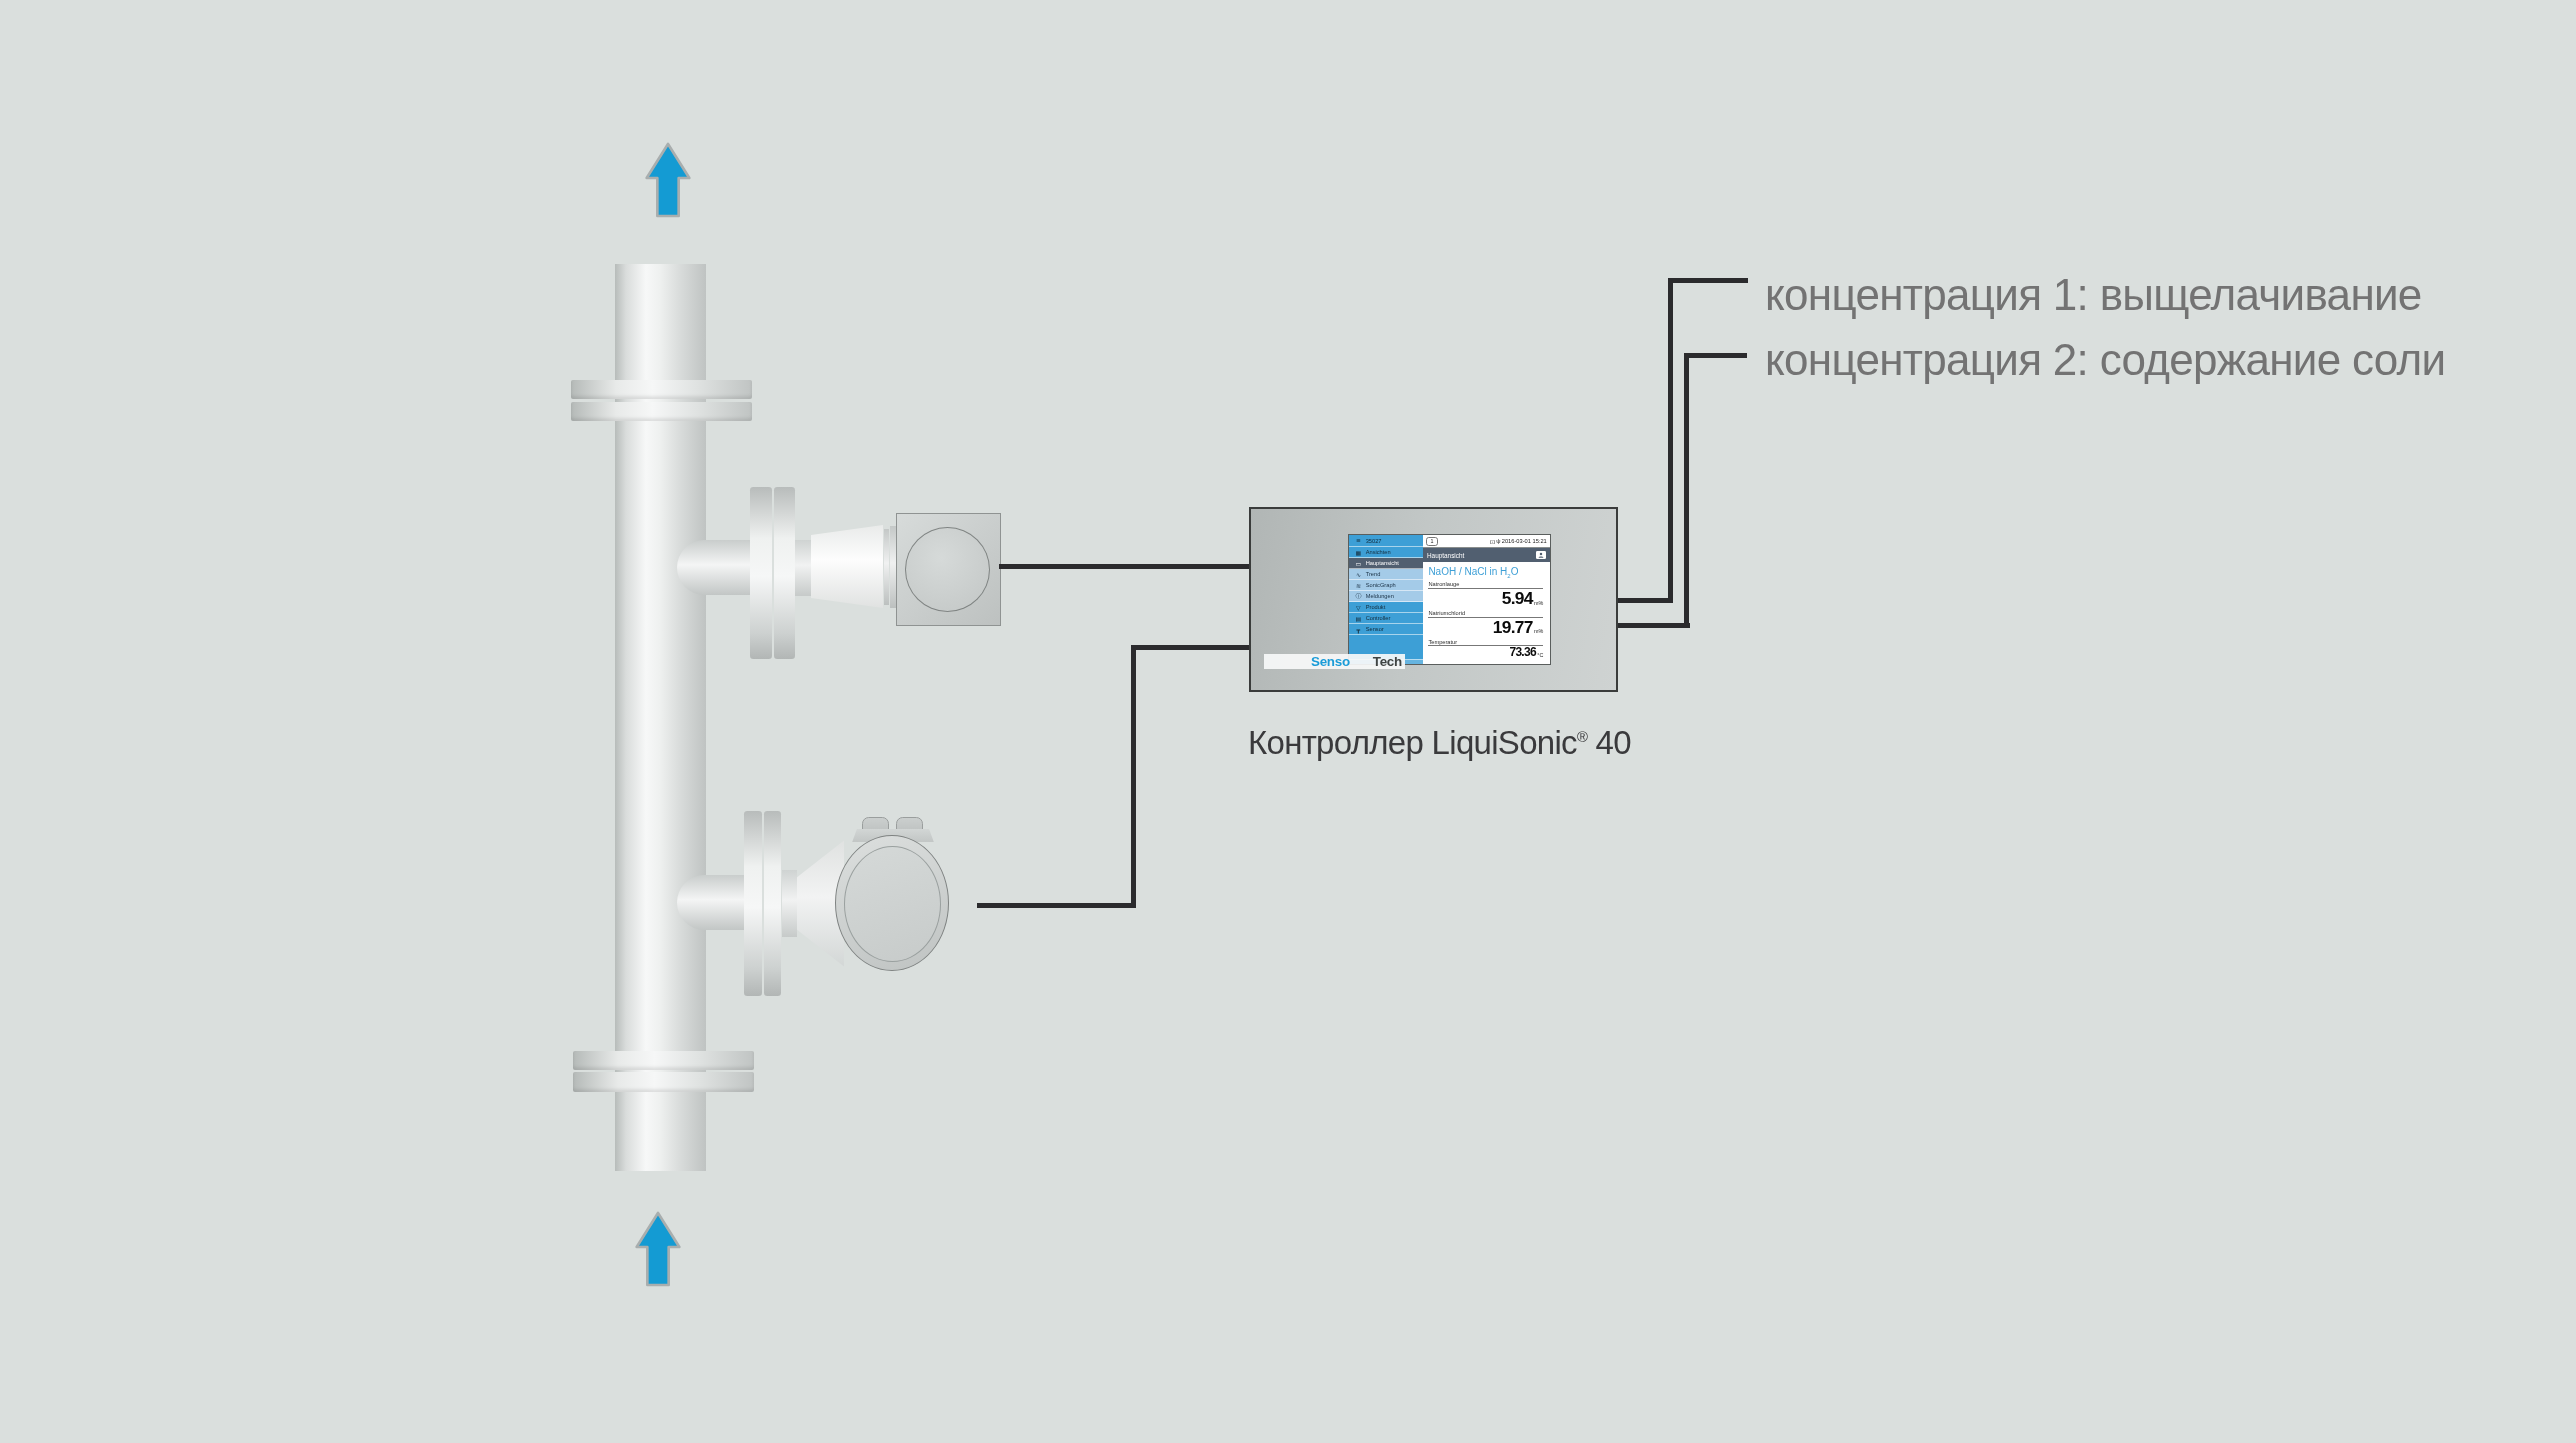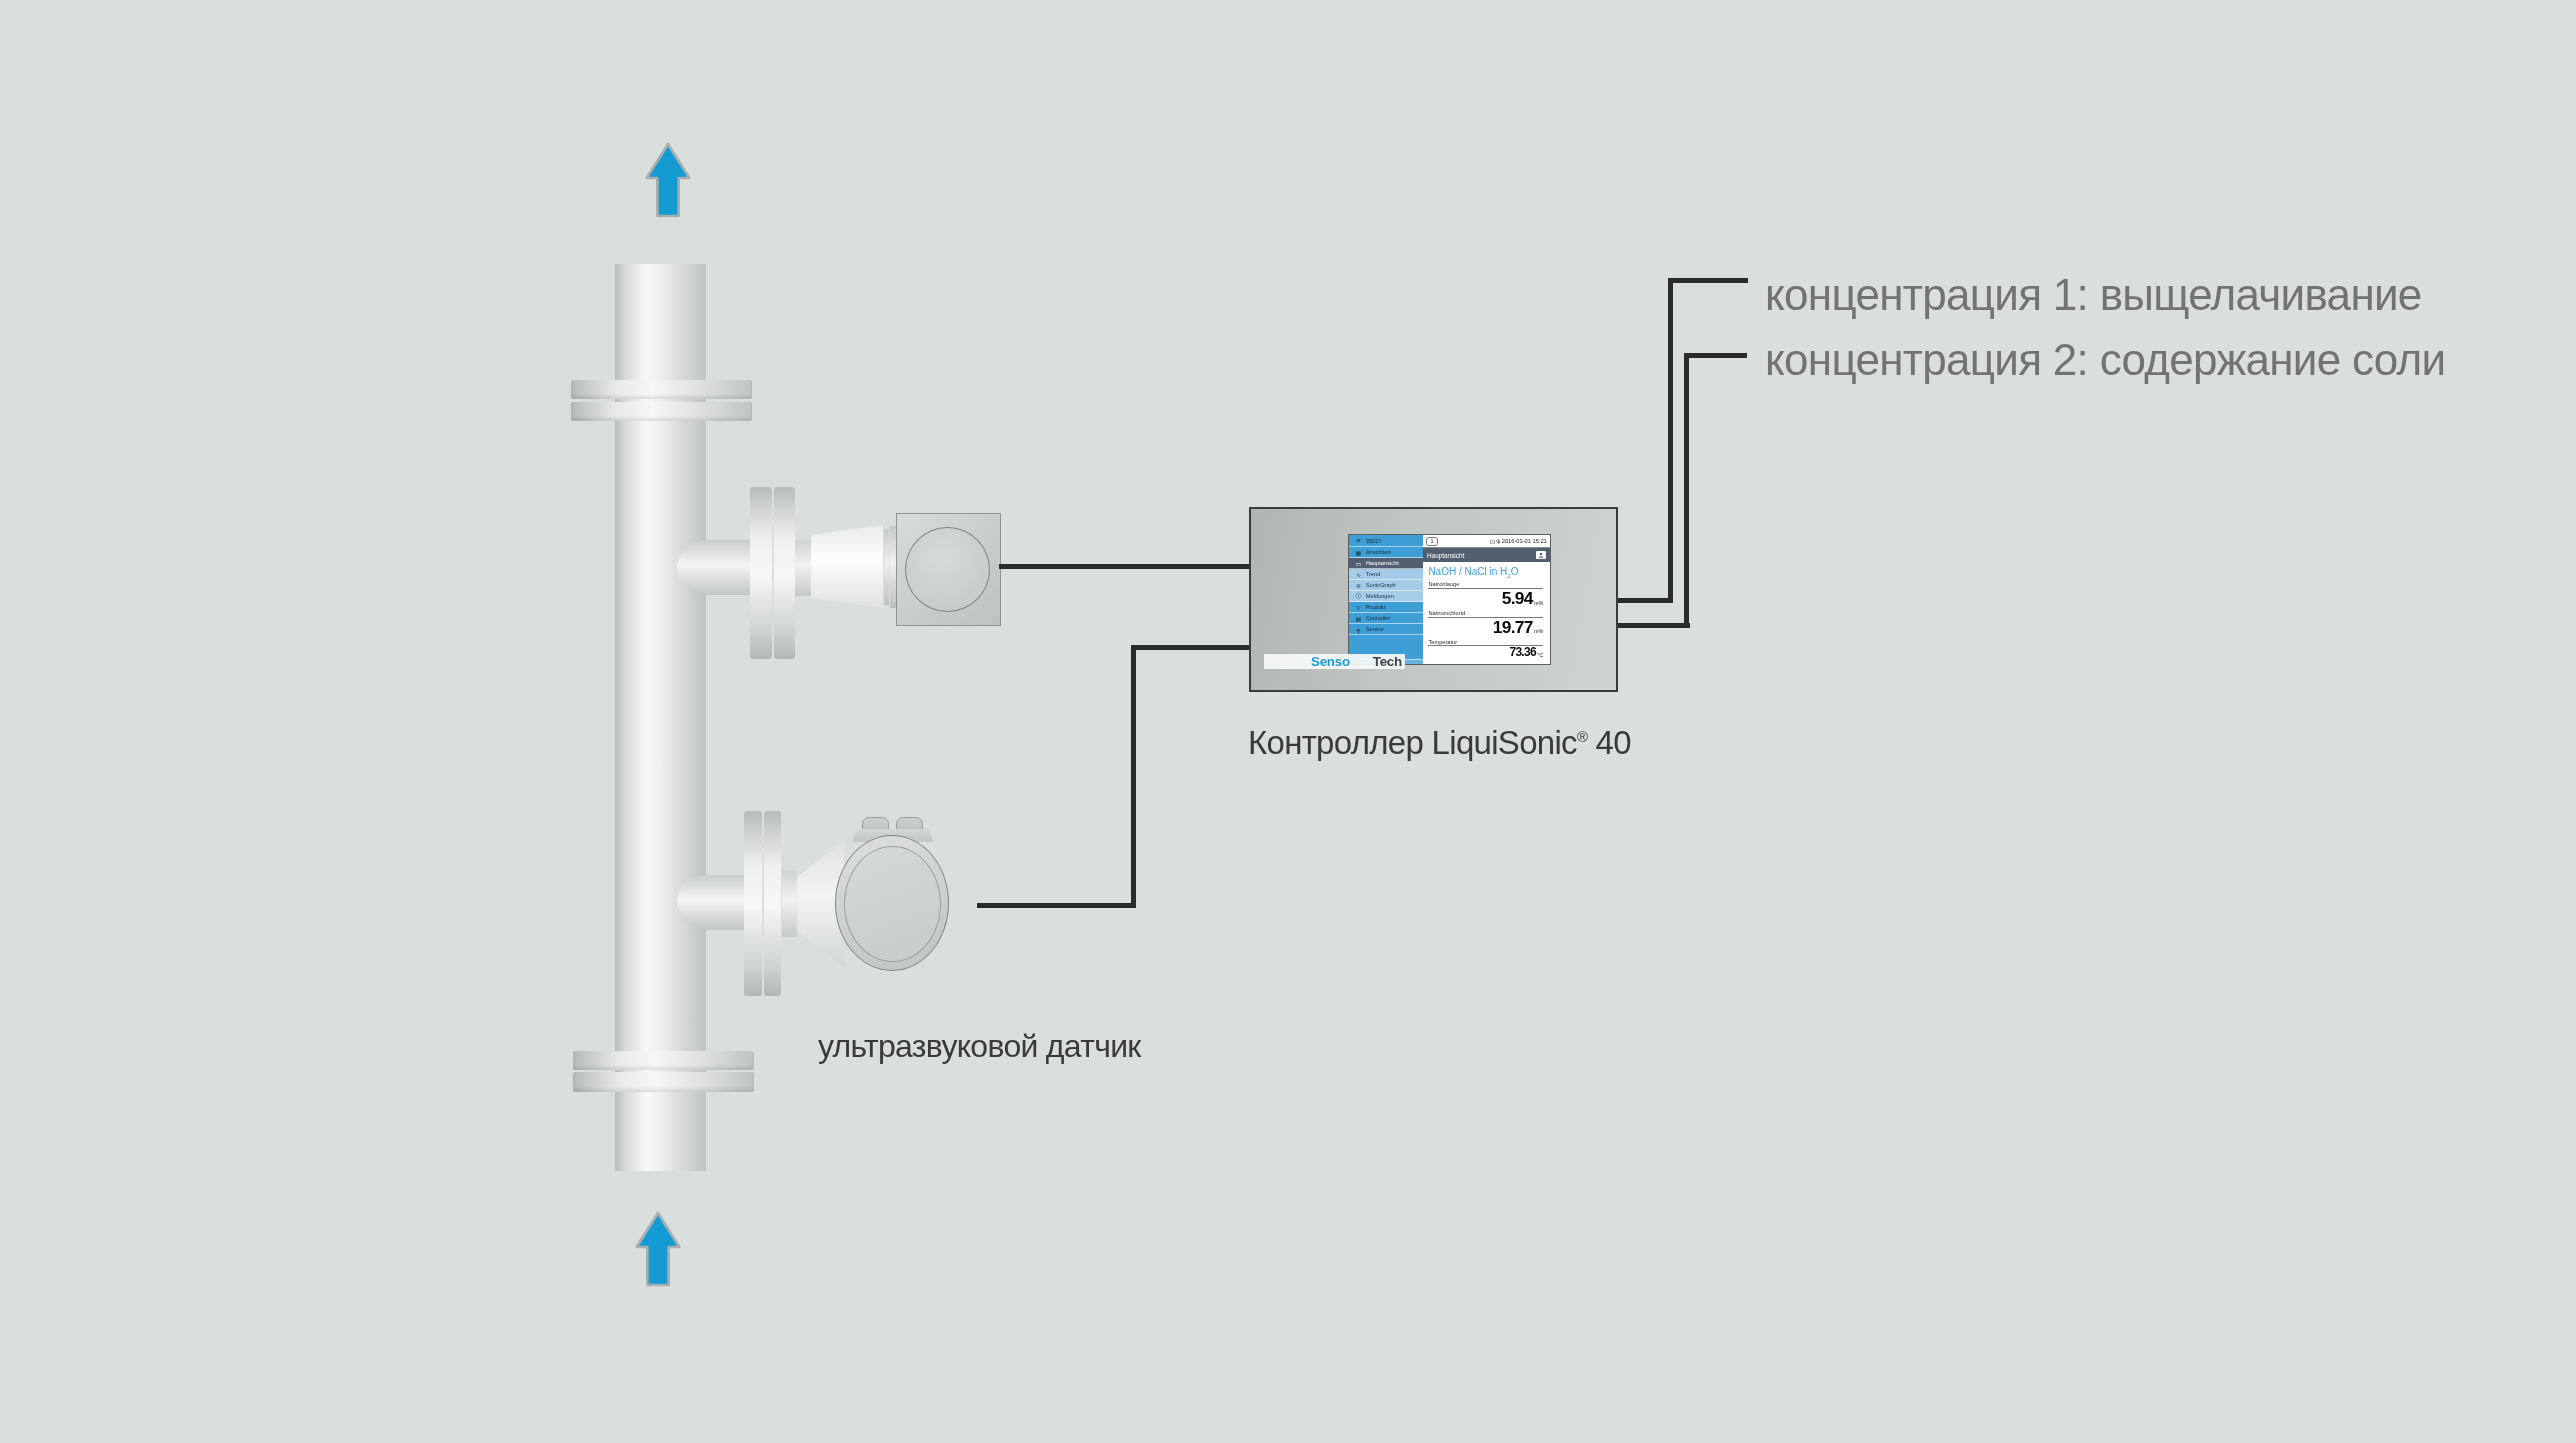--- a/index.html
+++ b/index.html
@@ -297,23 +297,20 @@
             </div>
           </div>
       </div>
     </div>
     <div class="abs logo-chip">
       <span class="logo-p1">Senso</span>
         <span class="logo-p2">Tech</span>
     </div>
   </div>
 
-  <div class="abs diagram-label" style="left:818px;top:1018px;">
-    <span>ультразвуковой датчик</span>
-  </div>
   <div class="abs controller-label" style="left:1248px;top:724px;">
     <span>Контроллер </span><span>LiquiSonic</span><sup>®</sup><span> 40</span>
   </div>
   <div class="abs blue-label" style="left:1765px;top:270px;">
     <span>концентрация 1: выщелачивание</span>
   </div>
   <div class="abs blue-label" style="left:1765px;top:335px;">
     <span>концентрация 2: содержание соли</span>
   </div>
 

